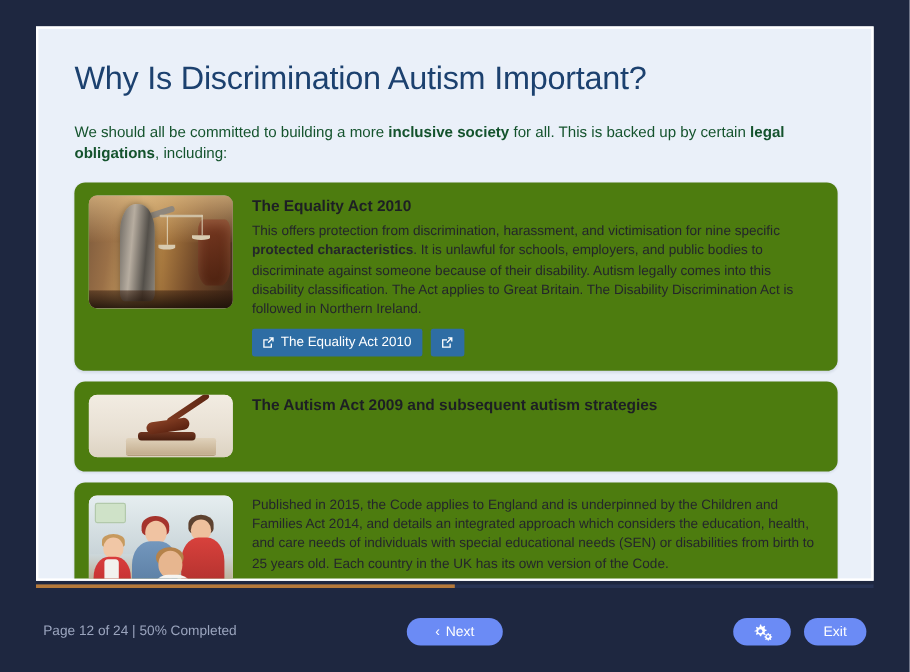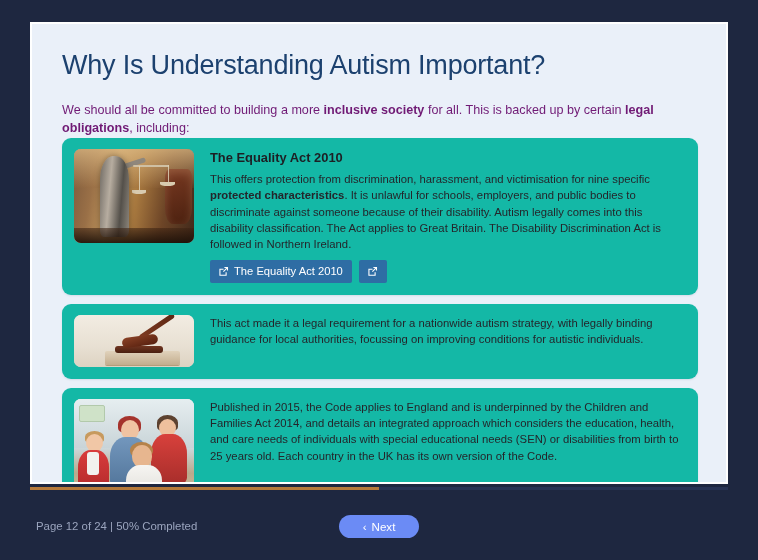--- a/index.html
+++ b/index.html
@@ -36,30 +36,30 @@
     font-size: 27px;
     font-weight: normal;
     color: #1c416f;
     letter-spacing: -0.2px;
     line-height: 1.15;
     margin-bottom: 20px;
   }
 
   .slide-intro {
     font-size: 12.6px;
-    color: #701a75;
+    color: #14532d;
     line-height: 1.45;
-    margin-bottom: 0;
+    margin-bottom: 14px;
     max-width: 645px;
   }
   .slide-intro b { font-weight: bold; }
 
   
   .card {
-    background: #14b8a6;
+    background: #4d7c0f;
     border-radius: 9px;
     display: flex;
     gap: 16px;
     padding: 11px 12px 12px 12px;
     margin-bottom: 9px;
     box-shadow: 0 1px 2px rgba(30,50,90,0.10);
     justify-content: flex-end;
   }
 
   .thumb {
@@ -296,21 +296,21 @@
   .pill.icon-pill { min-width: 48px; padding: 0 12px; }
   .pill.exit-pill { min-width: 52px; }
   .pill svg { display: block; }
 </style>
 </head>
 <body>
 
 <div class="slide-panel">
   <div class="slide-inner">
 
-    <h1 class="slide-title">Why Is Understanding Autism Important?</h1>
+    <h1 class="slide-title">Why Is Discrimination Autism Important?</h1>
 
     <p class="slide-intro"><span>We should all be committed to building a more </span><b>inclusive society</b><span> for all. This is backed up by certain </span><b>legal obligations</b><span>, including:</span></p>
 
     <div class="card">
       <div class="thumb t1">
         <div class="art-justice">
           <div class="sky"></div>
           <div class="gavel"></div>
           <div class="arm"></div>
           <div class="beam"></div>
@@ -346,21 +346,21 @@
     <div class="card">
       <div class="thumb t2">
         <div class="art-gavel">
           <div class="books"></div>
           <div class="block"></div>
           <div class="handle"></div>
           <div class="head"></div>
         </div>
       </div>
       <div class="card-body">
-        <div class="card-text">This act made it a legal requirement for a nationwide autism strategy, with legally binding guidance for local authorities, focussing on improving conditions for autistic individuals.</div>
+        <div class="card-title">The Autism Act 2009 and subsequent autism strategies</div>
       </div>
     </div>
 
     <div class="card">
       <div class="thumb t3">
         <div class="art-class">
           <div class="wall"></div>
           <div class="board"></div>
           <div class="head g-hair"></div>
           <div class="head g-head"></div>
@@ -395,13 +395,28 @@
 <div class="footer">
   <div class="page-status">Page 12 of 24 | 50% Completed</div>
 
   <div class="nav-center">
     <button class="pill">
       <span>‹</span>
       <span>Next</span>
     </button>
   </div>
 
+  <div class="footer-right">
+    <button class="pill icon-pill">
+      <svg width="17" height="15" viewBox="0 0 22 18">
+        <g fill="#ffffff">
+          <path d="M8.2 1.1l1.2.1.5 1.7 1.5.6 1.5-1 .9.8-.8 1.6.6 1.5 1.7.4v1.2l-1.7.5-.6 1.5.9 1.5-.9.9-1.6-.9-1.5.6-.4 1.7H8.2l-.5-1.7-1.5-.6-1.5.9-.9-.9.9-1.5-.6-1.5L2.4 9V7.8l1.7-.4.6-1.5-.9-1.6.9-.8 1.5 1 1.5-.6z"></path>
+          <circle cx="8.5" cy="8.4" r="2.2" fill="#6b8bf5"></circle>
+          <path d="M16.6 10.3l.9.1.3 1.1 1 .4 1-.6.6.6-.6 1 .4 1 1.1.3v.8l-1.1.3-.4 1 .6 1-.6.6-1-.6-1 .4-.3 1.1h-.8l-.3-1.1-1-.4-1 .6-.6-.6.6-1-.4-1-1.1-.3v-.8l1.1-.3.4-1-.6-1 .6-.6 1 .6 1-.4z"></path>
+          <circle cx="16.9" cy="14.1" r="1.5" fill="#6b8bf5"></circle>
+        </g>
+      </svg>
+    </button>
+    <button class="pill exit-pill">
+      <span>Exit</span>
+    </button>
+  </div>
 </div>
 
 </body></html>

